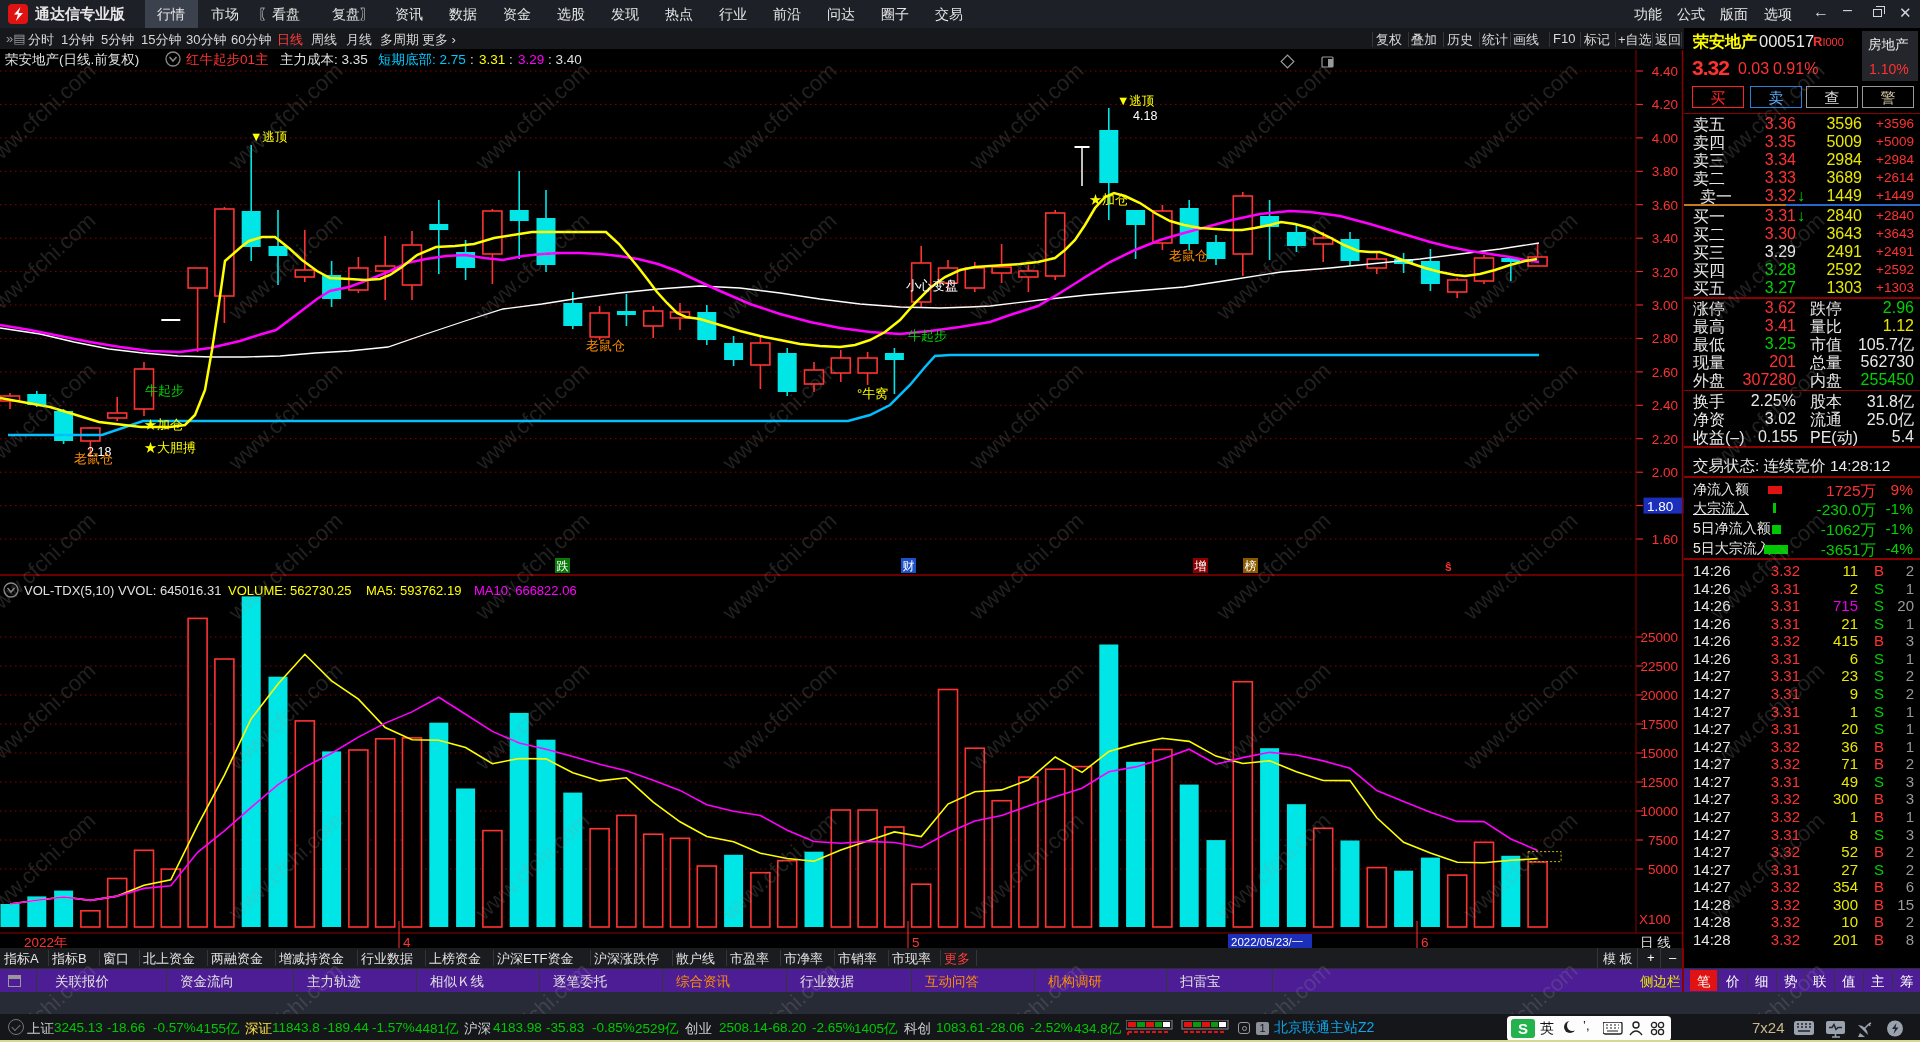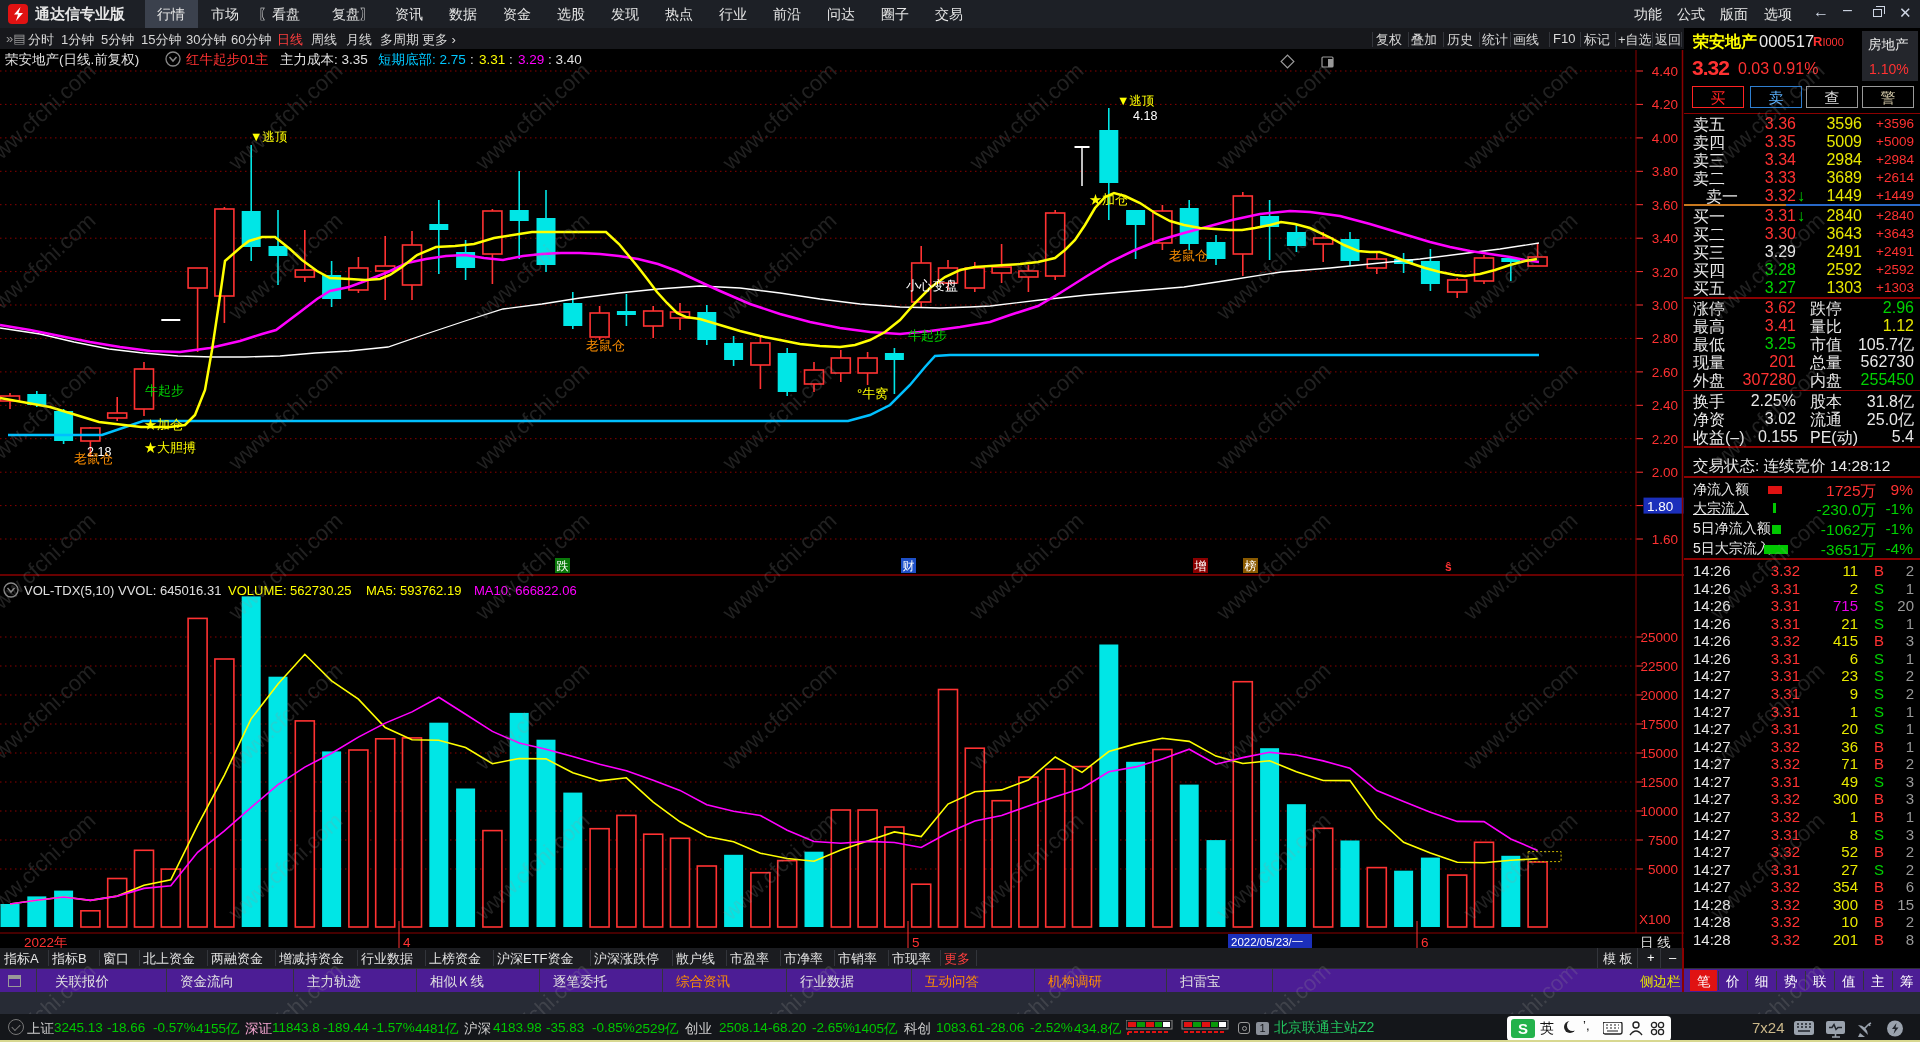--- a/index.html
+++ b/index.html
@@ -483,21 +483,21 @@
   </div>
 <div class="abs navy"></div>
 <div class="abs status">
     <div class="abs" style="left:8px;top:5px;width:16px;height:16px;border:1.5px solid #777;border-radius:50%"></div>
     <div class="abs" style="left:12px;top:10px;width:8px;height:5px;border-left:1.5px solid #777;border-bottom:1.5px solid #777;transform:rotate(-45deg)"></div>
     <span style="left:27px;color:#cdcdcd">上证</span>
     <span style="left:54px;">3245.13</span>
     <span style="left:107px;">-18.66</span>
     <span style="left:153px;">-0.57%</span>
     <span style="left:196px;">4155亿</span>
-    <span style="left:245px;color:#f9a8d4">深证</span>
+    <span style="left:245px;color:#fde047">深证</span>
     <span style="left:272px;">11843.8</span>
     <span style="left:323px;">-189.44</span>
     <span style="left:372px;">-1.57%</span>
     <span style="left:415px;">4481亿</span>
     <span style="left:464px;color:#cdcdcd">沪深</span>
     <span style="left:493px;">4183.98</span>
     <span style="left:546px;">-35.83</span>
     <span style="left:592px;">-0.85%</span>
     <span style="left:635px;">2529亿</span>
     <span style="left:685px;color:#cdcdcd">创业</span>
@@ -522,21 +522,21 @@
       <rect x="58" y="2" width="8" height="5" fill="#e01212"></rect>
       <rect x="67" y="2" width="8" height="5" fill="#0a9a0a"></rect>
       <rect x="76" y="2" width="8" height="5" fill="#e01212"></rect>
       <rect x="85" y="2" width="7" height="5" fill="#0a9a0a"></rect>
       <rect x="93" y="2" width="7" height="5" fill="#fff"></rect>
       <path d="M58 12 l4 0 M64 12 l4 0 M70 12 l4 0 M76 12 l4 0 M82 12 l4 0 M88 12 l4 0 M94 12 l4 0" stroke="#e01212" stroke-width="2"></path>
     </svg>
     <div class="abs" style="left:1238px;top:8px;width:12px;height:12px;border:1.4px solid #999;border-radius:3px"></div>
     <div class="abs" style="left:1241.5px;top:11.5px;width:5px;height:5px;border:1.4px solid #999;border-radius:50%"></div>
     <div class="abs" style="left:1256px;top:8px;width:13px;height:13px;background:#8a8f98;border-radius:2px;color:#14161a;font-size:11px;text-align:center;line-height:13px">1</div>
-    <span style="left:1274px;color:#22c55e;font-size:14px;top:5px">北京联通主站Z2</span>
+    <span style="left:1274px;color:#0ea5e9;font-size:14px;top:5px">北京联通主站Z2</span>
     <div class="abs" style="left:1507px;top:2px;width:164px;height:25px;background:#fdfdfd;border-radius:4px"></div>
     <div class="abs" style="left:1511px;top:5px;width:24px;height:19px;background:#23b24b;border-radius:3px;color:#fff;font-weight:bold;font-size:15px;text-align:center;line-height:19px">S</div>
     <span style="left:1540px;top:6px;color:#111;font-size:14px">英</span>
     <div class="abs" style="left:1564px;top:7px;width:12px;height:12px;background:#222;border-radius:50%"></div>
     <div class="abs" style="left:1567px;top:6px;width:11px;height:11px;background:#fdfdfd;border-radius:50%"></div>
     <span style="left:1583px;top:4px;color:#111;font-size:13px">’,</span>
     <svg class="abs" style="left:1603px;top:8px" width="20" height="13">
       <rect x="0" y="0" width="19" height="12" rx="2" fill="none" stroke="#222" stroke-width="1.3"></rect>
       <path d="M3 3 h2 M7 3 h2 M11 3 h2 M15 3 h1 M3 6 h2 M7 6 h2 M11 6 h2 M15 6 h1 M4 9 h11" stroke="#222" stroke-width="1.2"></path>
     </svg>
@@ -596,21 +596,21 @@
     <div class="r yl" style="right:58px;top:105px;">5009</div>
     <div class="r rd" style="right:6px;top:106px;font-size:13.5px;">+5009</div>
     <div class="r w" style="left:9px;top:123px;">卖三</div>
     <div class="r rd" style="right:124px;top:123px;">3.34</div>
     <div class="r yl" style="right:58px;top:123px;">2984</div>
     <div class="r rd" style="right:6px;top:124px;font-size:13.5px;">+2984</div>
     <div class="r w" style="left:9px;top:141px;">卖二</div>
     <div class="r rd" style="right:124px;top:141px;">3.33</div>
     <div class="r yl" style="right:58px;top:141px;">3689</div>
     <div class="r rd" style="right:6px;top:142px;font-size:13.5px;">+2614</div>
-    <div class="r w" style="left:22px;top:159px;">卖一</div>
+    <div class="r w" style="left:16px;top:159px;">卖一</div>
     <div class="r rd" style="right:124px;top:159px;">3.32</div>
     <div class="r w" style="left:113px;top:159px;"><span style="color:#00d200;font-weight:bold">↓</span></div>
     <div class="r yl" style="right:58px;top:159px;">1449</div>
     <div class="r rd" style="right:6px;top:160px;font-size:13.5px;">+1449</div>
     <div class="abs" style="left:0px;top:176px;width:102px;height:1.5px;background:#c8781e"></div>
     <div class="abs" style="left:102px;top:176px;width:134px;height:1.5px;background:#2868c8"></div>
     <div class="r w" style="left:9px;top:178.5px;">买一</div>
     <div class="r rd" style="right:124px;top:178.5px;">3.31</div>
     <div class="r w" style="left:113px;top:178.5px;"><span style="color:#00d200;font-weight:bold">↓</span></div>
     <div class="r yl" style="right:58px;top:178.5px;">2840</div>

